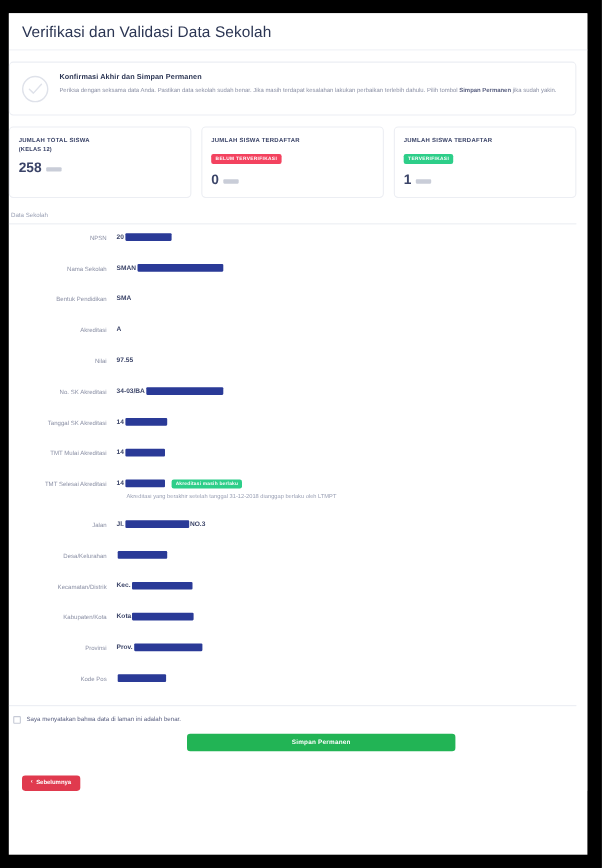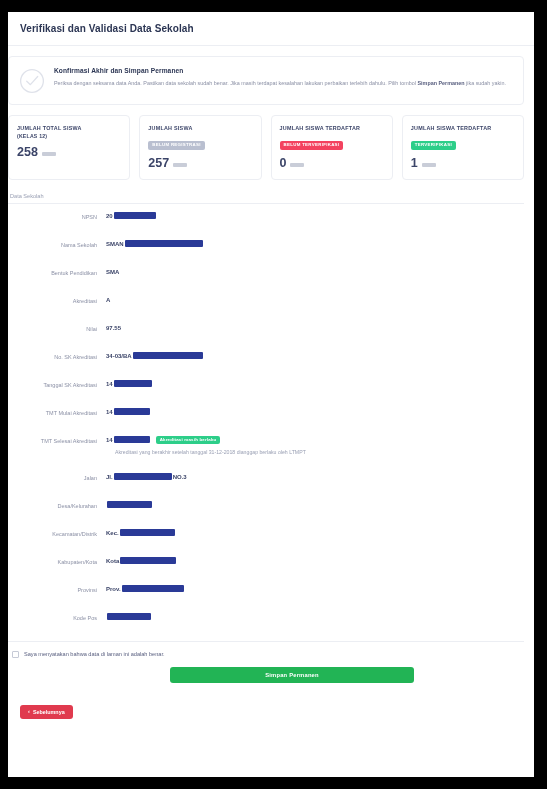--- a/index.html
+++ b/index.html
@@ -26,22 +26,22 @@
   
   .page-header {
     height: 34px;
     padding: 0 12px;
     display: flex;
     align-items: center;
     border-bottom: 1px solid #eceef3;
     background: #ffffff;
   }
   .page-header .title {
-    font-size: 10px;
-    font-weight: bold;
+    font-size: 14px;
+    font-weight: normal;
     color: #2b3553;
     letter-spacing: 0.1px;
   }
 
   .content {
     padding: 10px 10px 0 0;
     background: #ffffff;
   }
 
   
@@ -303,28 +303,20 @@
 
       <div class="stat-card">
         <div class="stat-label">JUMLAH TOTAL SISWA</div>
         <div class="stat-sub">(KELAS 12)</div>
         <div class="stat-value-row">
           <span class="stat-value">258</span>
           <span class="stat-unit"></span>
         </div>
       </div>
 
-      <div class="stat-card">
-        <div class="stat-label">JUMLAH SISWA</div>
-        <div class="badge" style="background:#b9bfd0">BELUM REGISTRASI</div>
-        <div class="stat-value-row">
-          <span class="stat-value">257</span>
-          <span class="stat-unit"></span>
-        </div>
-      </div>
 
       <div class="stat-card">
         <div class="stat-label">JUMLAH SISWA TERDAFTAR</div>
         <div class="badge danger">BELUM TERVERIFIKASI</div>
         <div class="stat-value-row">
           <span class="stat-value">0</span>
           <span class="stat-unit"></span>
         </div>
       </div>
 

